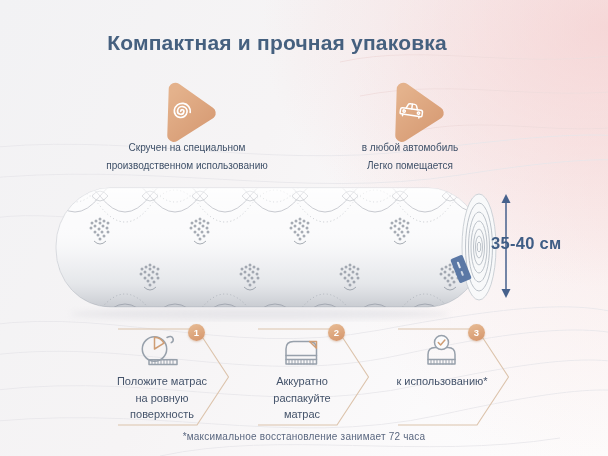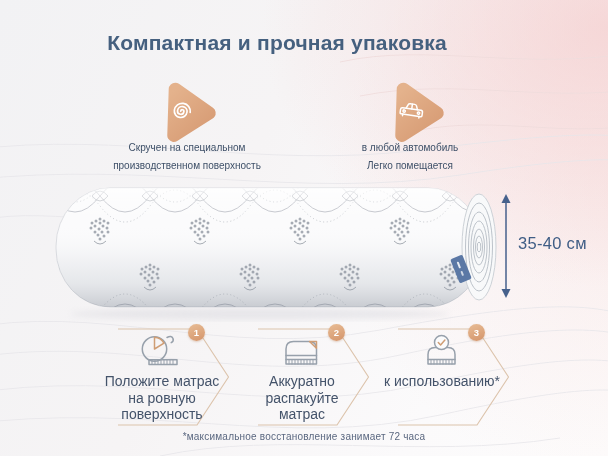--- a/index.html
+++ b/index.html
@@ -19,39 +19,39 @@
   .feature-text{
     position:absolute;top:139px;text-align:center;
     font-size:10px;line-height:17.5px;color:#3e5068;
   }
   .feature-text.left{left:57px;width:260px;}
   .feature-text.right{left:282px;width:256px;}
   .tri-icon{position:absolute;top:82px;width:62px;height:62px;}
   .tri-icon.left{left:156px;transform:rotate(8deg);}
   .tri-icon.right{left:384px;transform:rotate(8deg);}
   .size-label{
-    position:absolute;left:518px;top:234px;
-    font-size:16.5px;font-weight:400;color:#3f5d85;letter-spacing:.3px;
+    position:absolute;left:491px;top:234px;
+    font-size:16.5px;font-weight:700;color:#3f5d85;letter-spacing:.3px;
   }
   .steps{position:absolute;left:0;top:328px;width:608px;height:100px;}
   .step-card{position:absolute;top:0;width:114px;height:98px;}
   .step-card.c1{left:118px;}
   .step-card.c2{left:258px;}
   .step-card.c3{left:398px;}
   .card-outline{position:absolute;left:0;top:0;}
   .step-badge{
     position:absolute;left:70px;top:-4px;width:17px;height:17px;border-radius:50%;
     background:linear-gradient(160deg,#e8bd96,#d4946a);
     color:#fff;font-size:9.5px;font-weight:700;line-height:17px;text-align:center;
     box-shadow:0 1px 2px rgba(180,130,90,.35);
   }
   .step-icon{position:absolute;left:21px;top:6px;}
   .step-text{
     position:absolute;left:-16px;top:45px;width:120px;text-align:center;
-    font-size:14px;line-height:16.5px;color:#44536a;
+    font-size:11px;line-height:16.5px;color:#44536a;
   }
   .footnote{
     position:absolute;left:0;top:431px;width:608px;text-align:center;
     font-size:10px;color:#5b6880;letter-spacing:.2px;
   }
 </style>
 </head>
 <body>
 
 <div class="canvas">
@@ -164,21 +164,21 @@
     <defs>
         <linearGradient id="triGrad2" x1="0" y1="0" x2="1" y2="1">
       <stop offset="0" stop-color="#e4b28c"></stop>
           <stop offset="1" stop-color="#d69a73"></stop>
     </linearGradient>
       </defs>
     <path d="M0,0 a1.6,1.6 0 0 1 3.2,0 a3.2,3.2 0 0 1 -6.4,0 a4.8,4.8 0 0 1 9.6,0 a6.4,6.4 0 0 1 -12.8,0 a8,8 0 0 1 16,0" transform="translate(24.5,30)" stroke="#ffffff" fill="none" stroke-width="1.7" stroke-linecap="round"></path>
   </svg>
   <div class="feature-text left">
     <div>Скручен на специальном</div>
-    <div>производственном поверхность</div>
+    <div>производственном использованию</div>
   </div>
 
   <svg class="tri-icon right" viewBox="0 0 62 62">
     <path d="M16,9 L53,28 L21,55 Z" fill="url(#triGrad3)" stroke="url(#triGrad3)" stroke-width="13" stroke-linejoin="round"></path>
     <defs>
         <linearGradient id="triGrad3" x1="0" y1="0" x2="1" y2="1">
       <stop offset="0" stop-color="#e4b28c"></stop>
           <stop offset="1" stop-color="#d69a73"></stop>
     </linearGradient>
       </defs>

